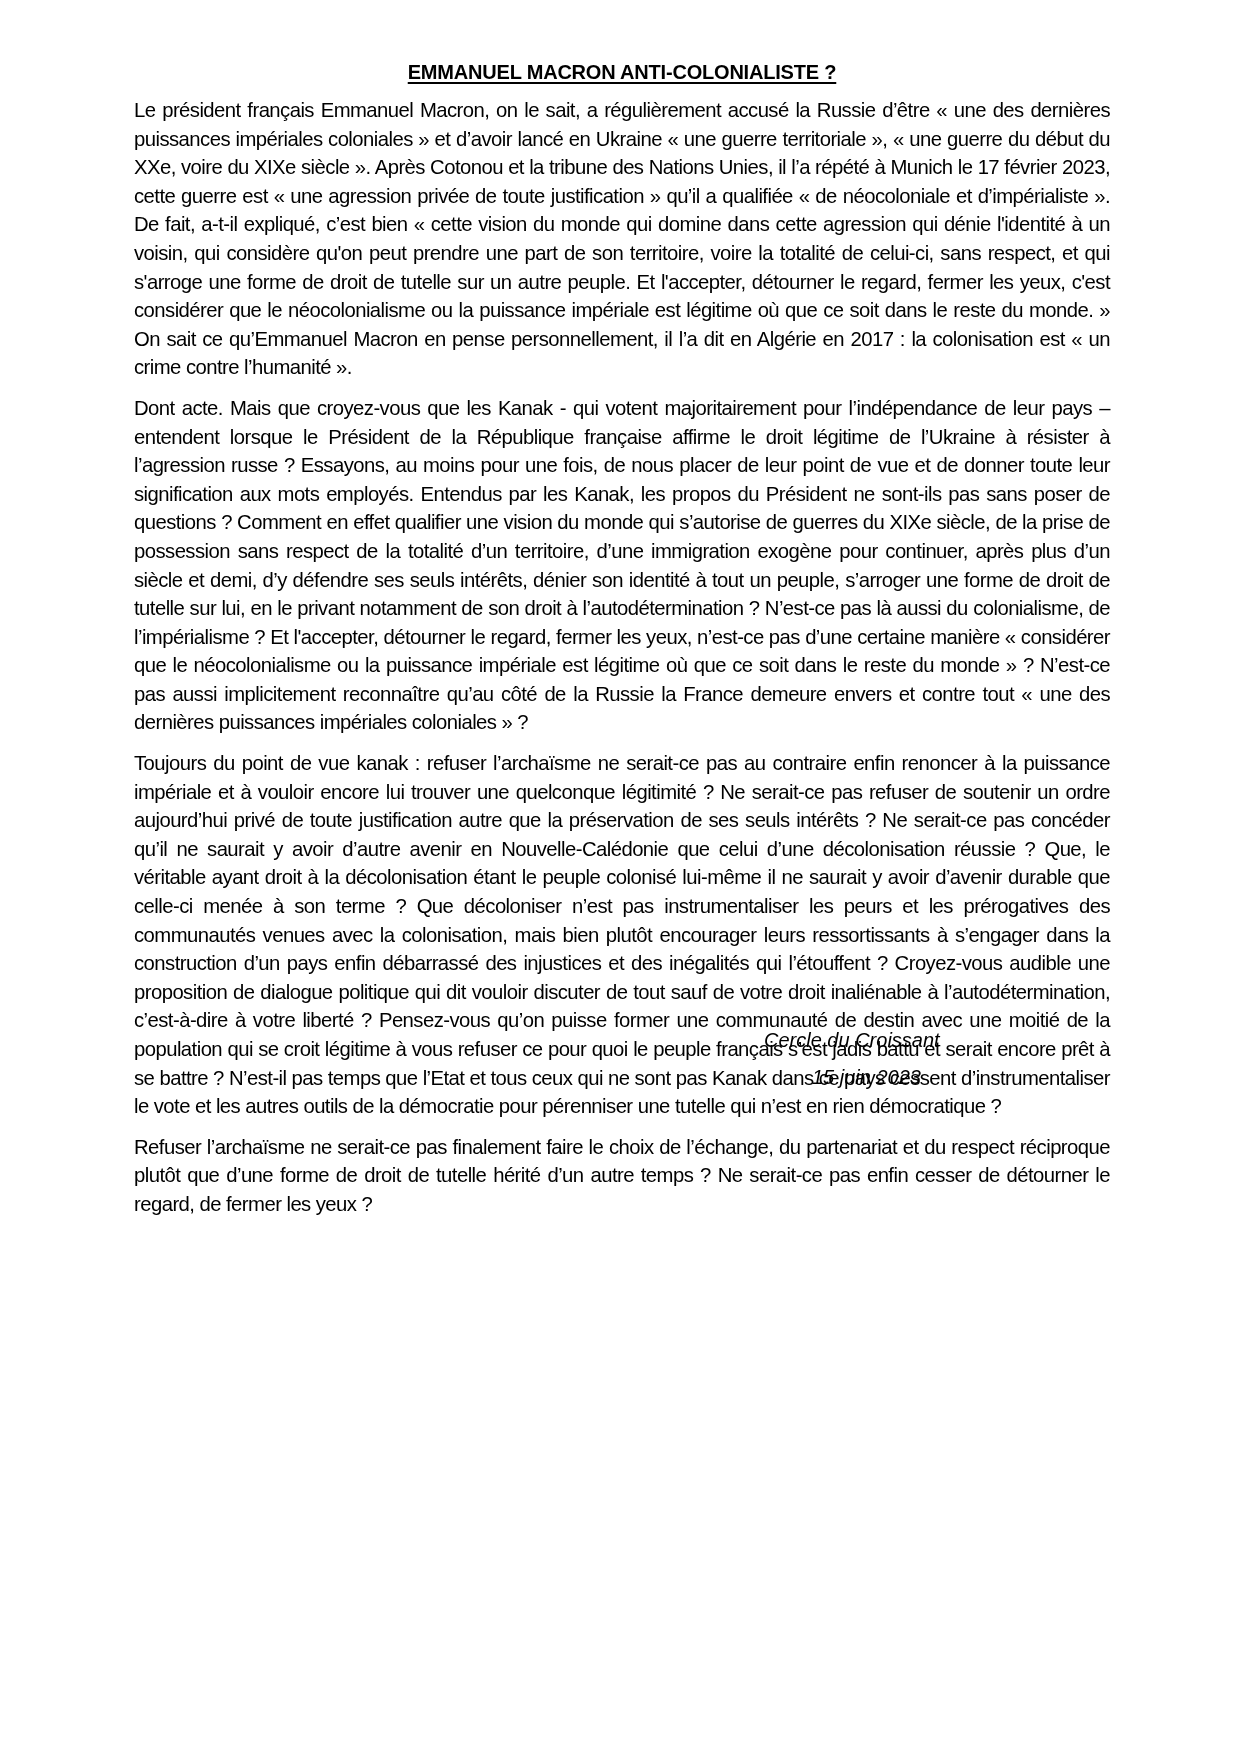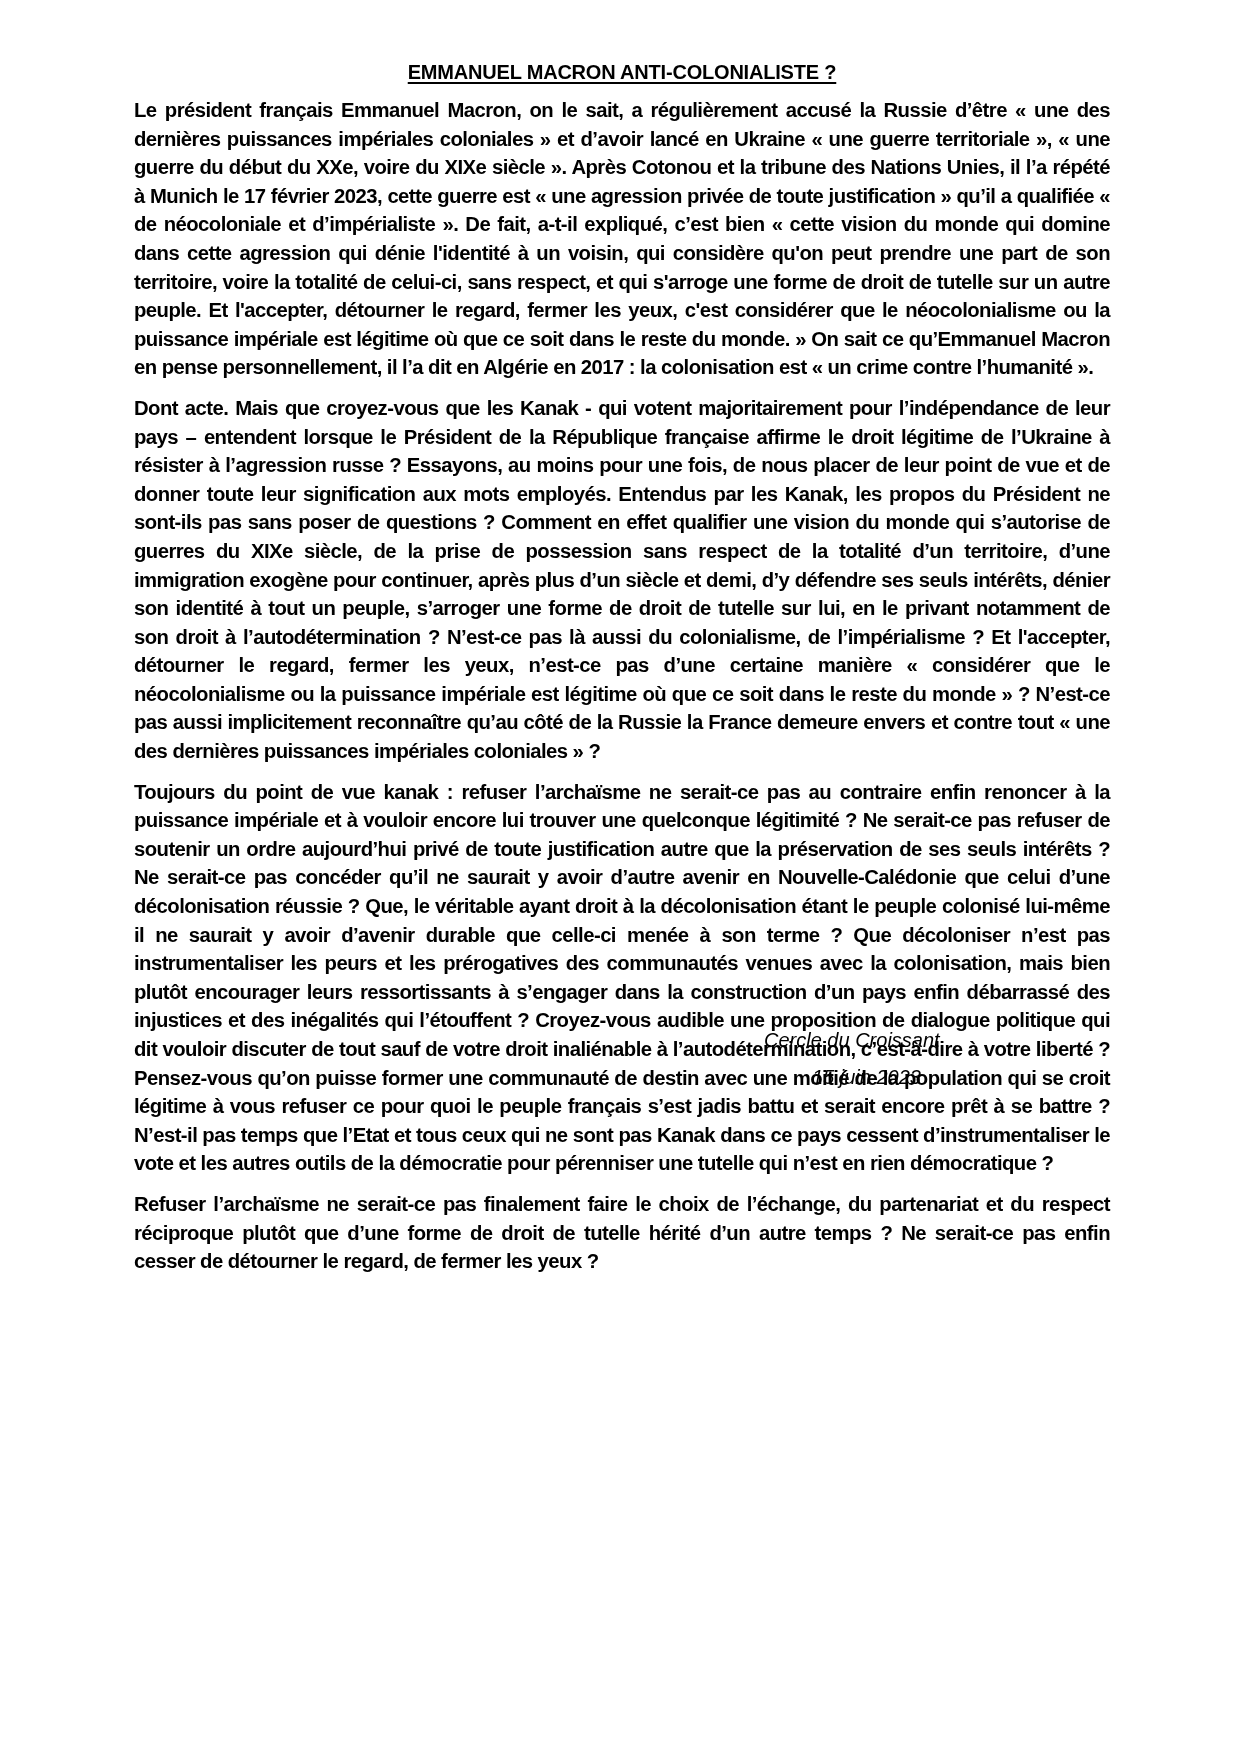--- a/index.html
+++ b/index.html
@@ -32,21 +32,20 @@
       line-height: 28px;
     }
     .para {
       text-align: justify;
       font-size: 20.3px;
       line-height: 28.6px;
       margin: 0 0 12px 0;
       letter-spacing: -0.55px;
       word-spacing: 0px;
       hyphens: none;
-      font-weight: bold;
     }
     .signature {
       position: absolute;
       left: 764px;
       top: 1025px;
       font-style: italic;
       font-size: 20px;
       line-height: 30px;
       white-space: nowrap;
     }

